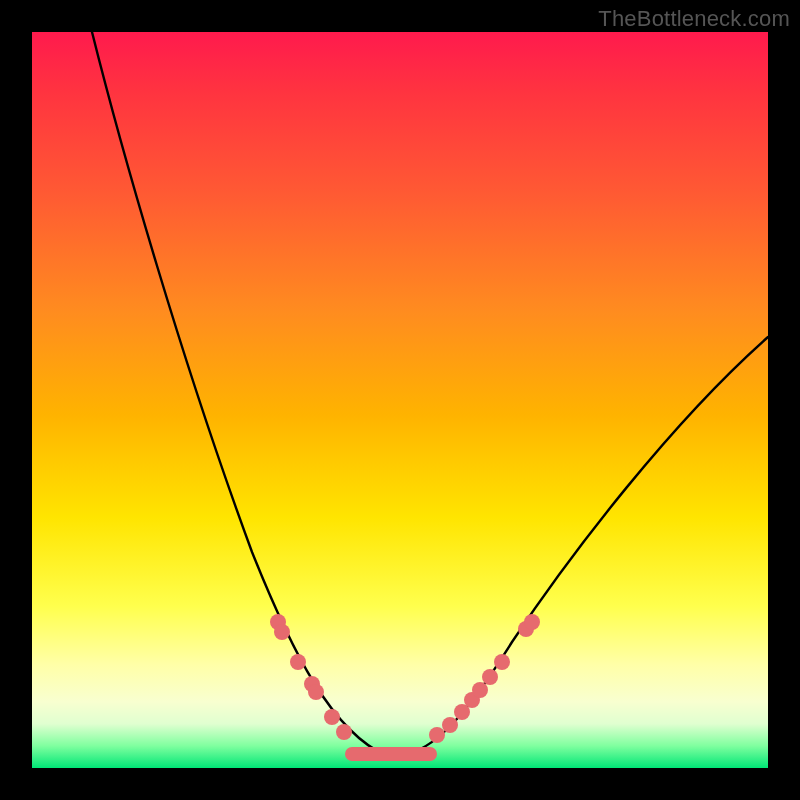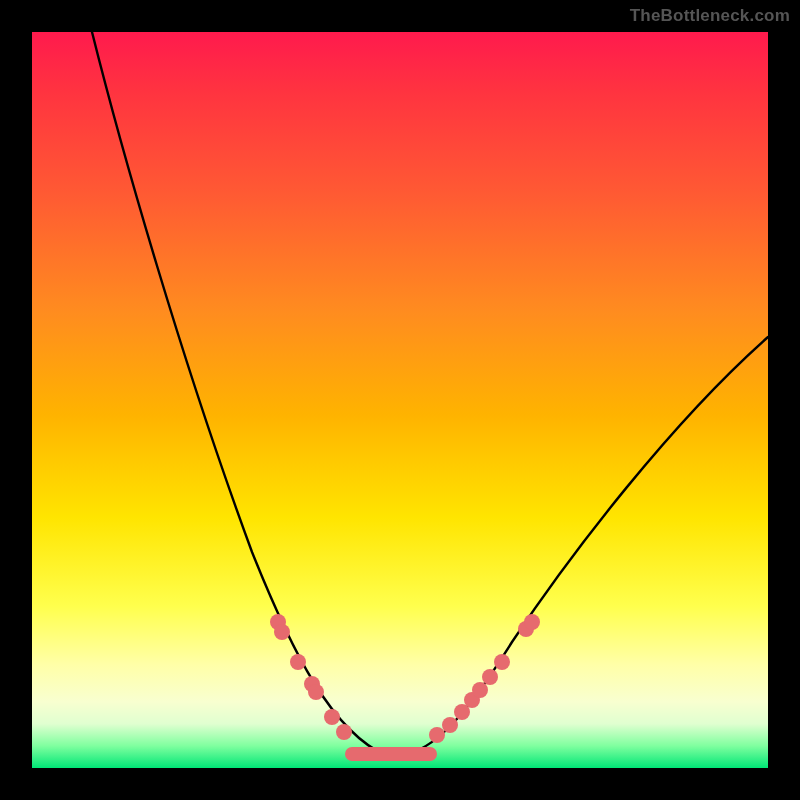--- a/index.html
+++ b/index.html
@@ -40,22 +40,22 @@
       #e0ffd0 94%,
       #7fff9f 97%,
       #00e676 100%
     );
   }
   .watermark {
     position: absolute;
     top: 6px;
     right: 10px;
     color: #555;
-    font-size: 17px;
-    font-weight: 700;
+    font-size: 22px;
+    font-weight: 400;
     letter-spacing: 0.2px;
     user-select: none;
   }
   svg.overlay {
     position: absolute;
     left: 0;
     top: 0;
     width: 736px;
     height: 736px;
     overflow: visible;

